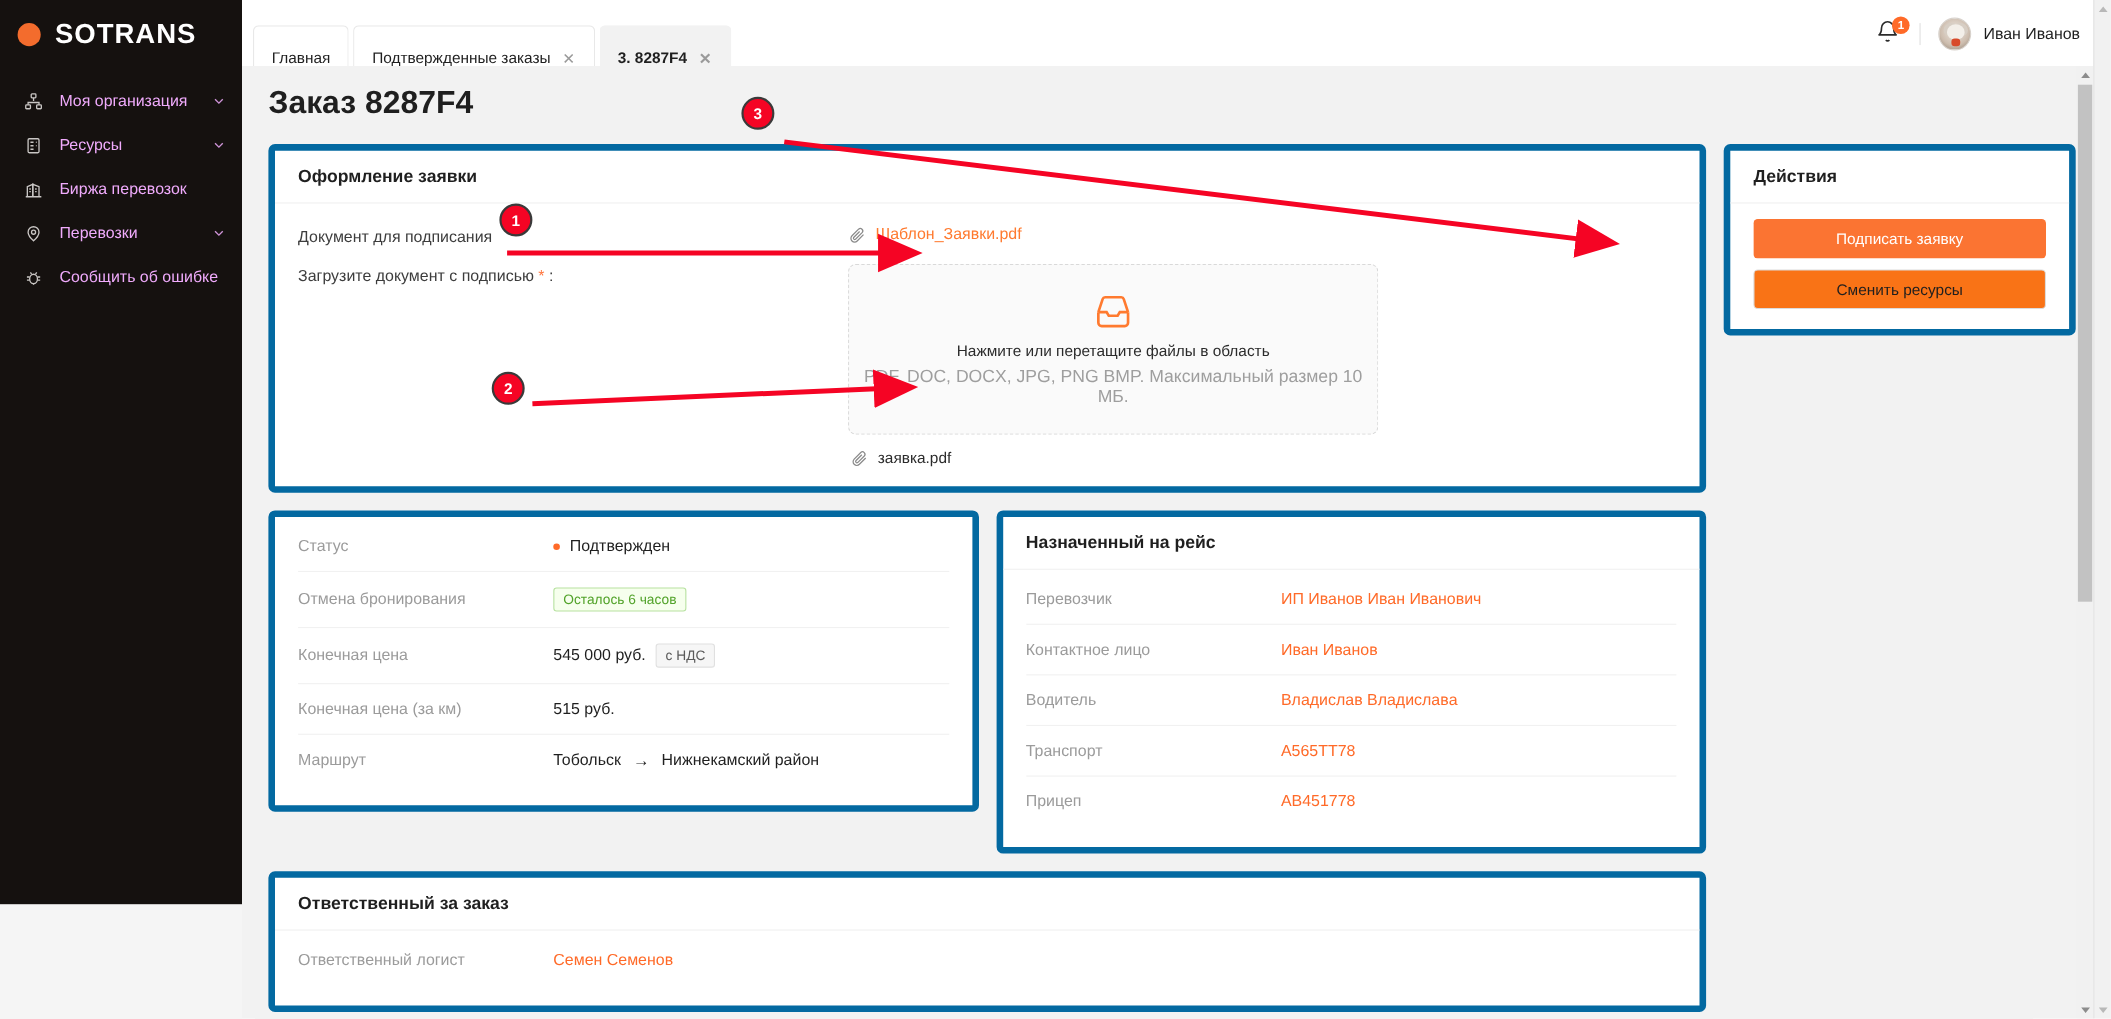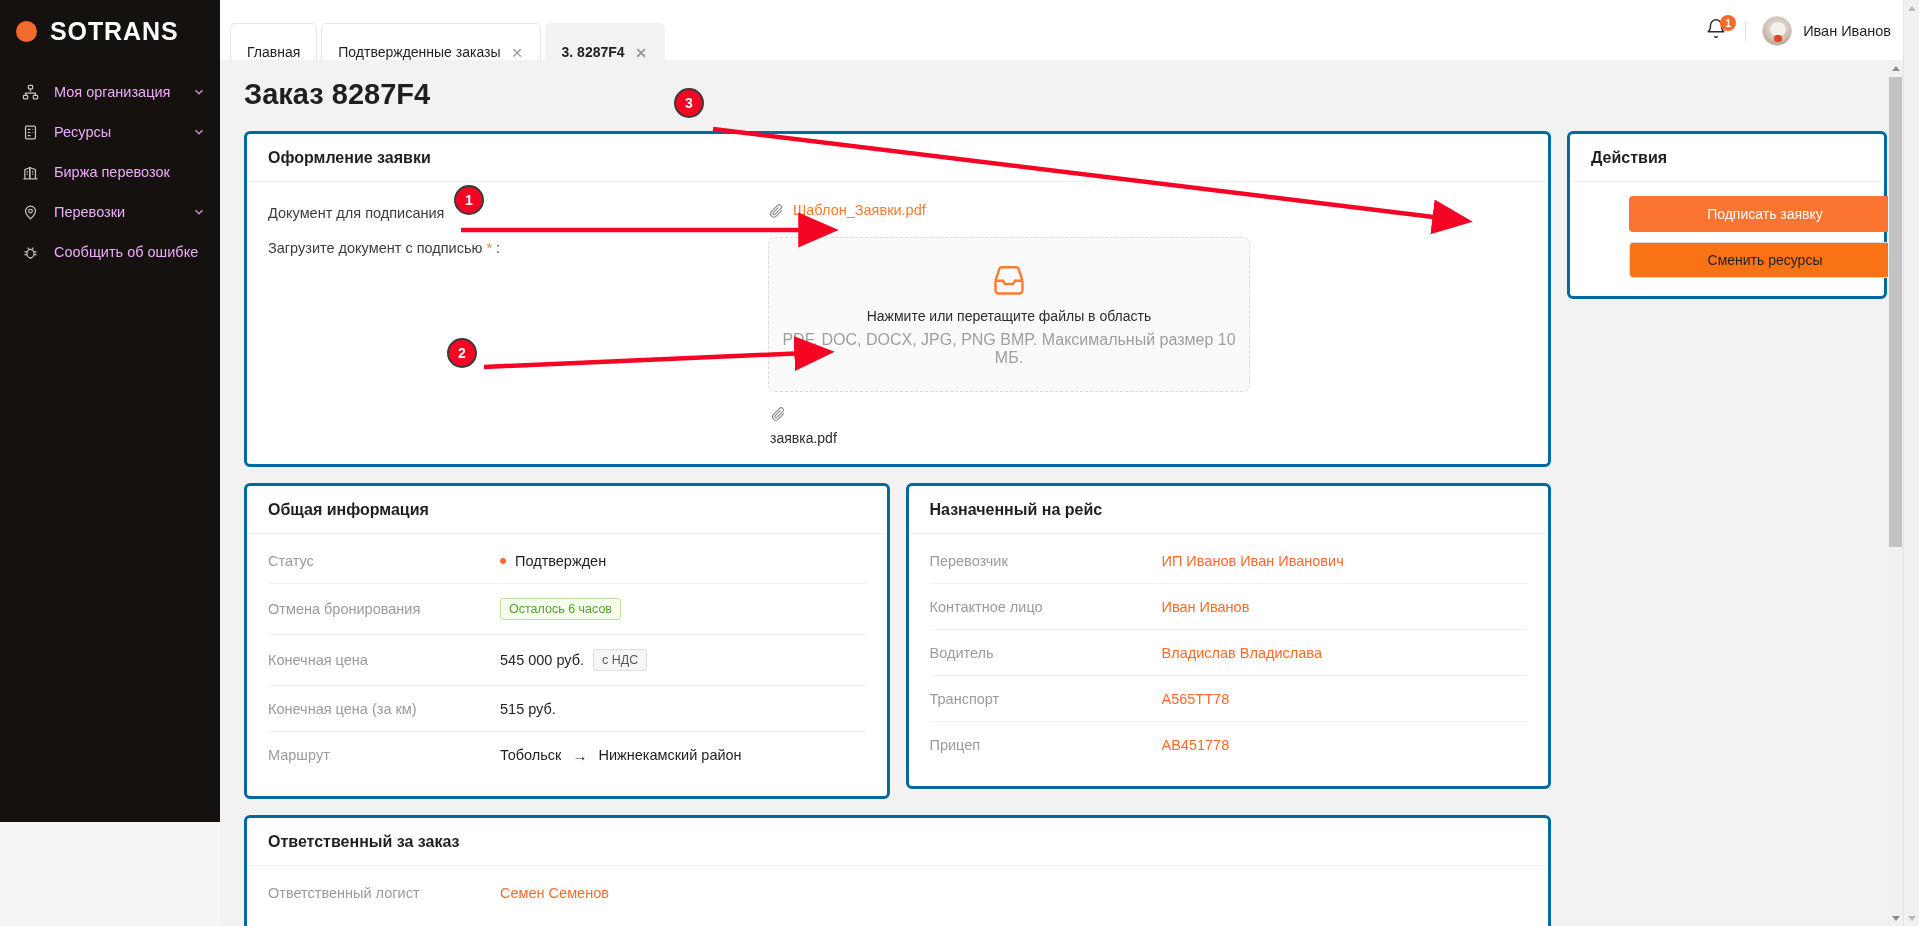--- a/index.html
+++ b/index.html
@@ -113,21 +113,21 @@
   .page-title {
     font-size: 29px; font-weight: bold; color: #1f1f1f;
     padding: 18px 0 20px 24px;
   }
   .cols { display: flex; gap: 16px; padding: 0 16px 0 24px; align-items: flex-start; }
   .col-main { flex: 1 1 auto; min-width: 0; }
   .col-side { flex: 0 0 320px; }
 
   .card {
     background: #ffffff; border-radius: 6px;
-    border: 3px solid #0369a1;
+    border: 6px solid #0369a1;
     margin-bottom: 16px;
   }
   .card-head {
     padding: 15px 21px 14px 21px;
     font-size: 16px; font-weight: bold; color: #1f1f1f;
     border-bottom: 1px solid #f0f0f0;
   }
   .card-body { padding: 4px 21px 18px 21px; }
 
   
@@ -146,22 +146,22 @@
     border: 1px dashed #d9d9d9; border-radius: 7px;
     background: #fafafa;
     padding: 24px 10px 24px 10px;
     text-align: center; cursor: pointer;
     max-width: 482px;
   }
   .dz-icon { color: #ff7a2f; margin-bottom: 10px; display: flex; justify-content: center; }
   .dz-main { font-size: 14px; color: #2b2b2b; margin-bottom: 7px; }
   .dz-sub { font-size: 16px; color: #9e9e9e; }
   .attached {
-    display: flex; align-items: flex-start; gap: 9px;
-    margin-top: 13px; padding-left: 2px; flex-direction: column;
+    display: flex; align-items: flex-end; gap: 9px;
+    margin-top: 13px; padding-left: 2px;
   }
   .attached .nm { font-size: 14px; color: #2b2b2b; cursor: pointer; }
 
   
   .info-row {
     display: flex; align-items: center;
     padding: 14px 0; border-bottom: 1px solid #f1f1f1;
     min-height: 46px;
   }
   .info-row:last-child { border-bottom: none; }
@@ -184,21 +184,21 @@
   }
   .arrow-r { color: #1f1f1f; font-size: 15px; padding: 0 2px; }
 
   .two-up { display: flex; gap: 16px; align-items: flex-start; }
   .two-up > .card { flex: 1 1 50%; min-width: 0; }
 
   
   .btn {
     display: block; width: 100%; text-align: center;
     border-radius: 4px; font-size: 14px; cursor: pointer;
-    padding: 9px 10px; border: 1px solid transparent; margin-left: 38px;
+    padding: 9px 10px; border: 1px solid transparent;
   }
   .btn-primary { background: #fb7432; color: #ffffff; }
   .btn-default { background: #f97316; color: #1f1f1f; border-color: #dcdcdc; margin-top: 10px; }
 
   
   .sb-outer {
     position: absolute; top: 0; right: 0; width: 16px; height: 926px;
     background: #f1f1f1; border-left: 1px solid #e3e3e3;
   }
   .sb-inner {
@@ -385,21 +385,20 @@
                   </div>
                 </div>
               </div>
 
             </div>
           </section>
 
           <div class="two-up">
 
             <section class="card">
-              <div class="card-head">Общая информация</div>
               <div class="card-body">
 
                 <div class="info-row">
                   <div class="info-k">Статус</div>
                   <div class="info-v">
                     <span class="dot-orange"></span>
                     <span>Подтвержден</span>
                   </div>
                 </div>
 

